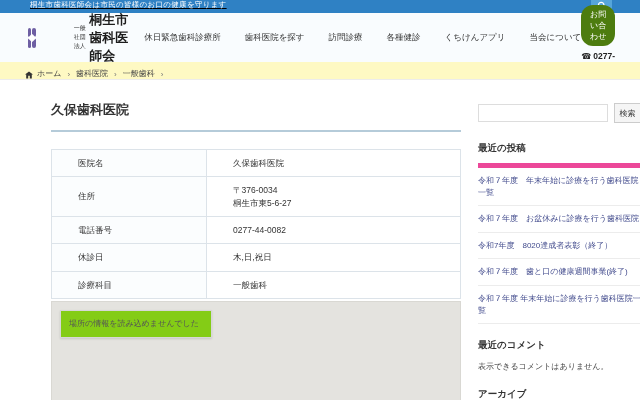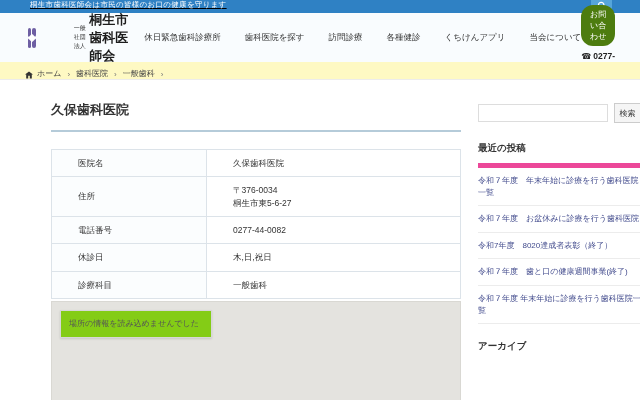--- a/index.html
+++ b/index.html
@@ -160,19 +160,21 @@
 
       <div class="side-heading posts-heading">最近の投稿</div>
       <ul class="post-list">
         <li class="post-item">令和７年度　年末年始に診療を行う歯科医院一覧</li>
         <li class="post-item">令和７年度　お盆休みに診療を行う歯科医院</li>
         <li class="post-item">令和7年度　8020達成者表彰（終了）</li>
         <li class="post-item">令和７年度　歯と口の健康週間事業(終了)</li>
         <li class="post-item">令和７年度 年末年始に診療を行う歯科医院一覧</li>
       </ul>
 
+      <div class="side-heading comments-heading">最近のコメント</div>
+      <div class="comments-empty">表示できるコメントはありません。</div>
 
       <div class="side-heading archive-heading">アーカイブ</div>
 
     </div>
 
   </div>
 </div>
 
 </body></html>

